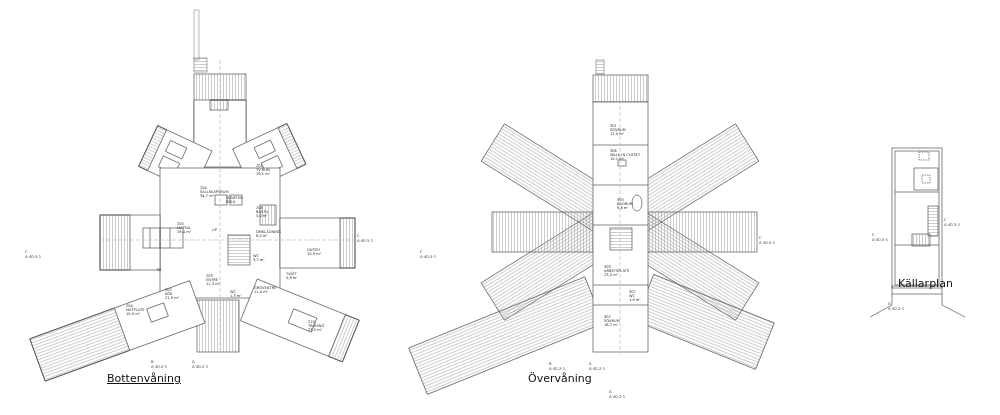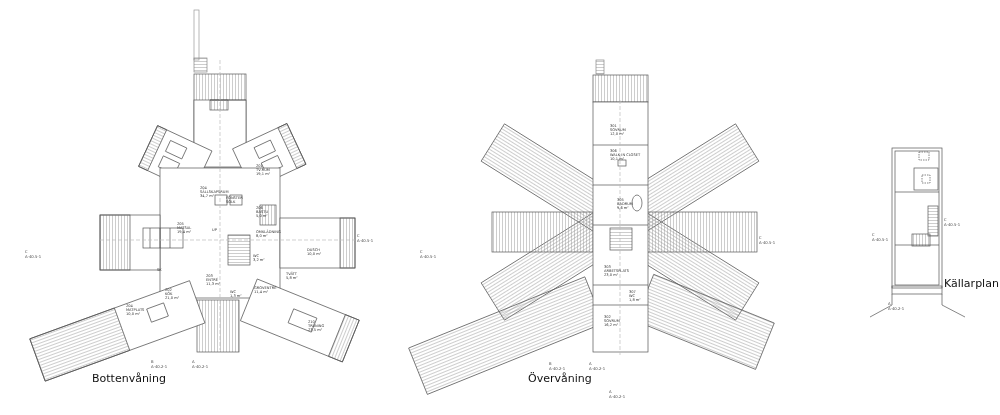--- a/index.html
+++ b/index.html
@@ -123,23 +123,23 @@
     <rect x="919" y="152" width="10" height="8" stroke-dasharray="1.5 1"></rect>
     <rect x="928" y="206" width="10" height="30" fill="url(#hatchH)"></rect>
     <rect x="912" y="234" width="18" height="12" fill="url(#hatchV)"></rect>
     <line x1="895" y1="245" x2="939" y2="245"></line>
     <rect x="892" y="286" width="50" height="8"></rect>
     <polyline points="892,294 892,305 870,317"></polyline>
     <polyline points="942,294 942,305 965,317"></polyline>
   </g>
 </svg>
 
-<div class="lbl title" style="left:92px;top:372px;">Bottenvåning</div>
+<div class="lbl title" style="left:107px;top:372px;text-decoration:underline;">Bottenvåning</div>
 <div class="lbl title" style="left:528px;top:372px;">Övervåning</div>
-<div class="lbl title" style="left:944px;top:277px;text-align:center;">Källarplan</div>
+<div class="lbl title" style="left:898px;top:277px;text-align:center;">Källarplan</div>
 
 <div class="lbl room" style="left:200px;top:186px;">
     <div>204</div>
     <div>SÄLLSKAPSRUM</div>
     <div>34,7 m²</div>
   </div>
 <div class="lbl room" style="left:256px;top:164px;">
     <div>201</div>
     <div>TV-RUM</div>
     <div>19,1 m²</div>

